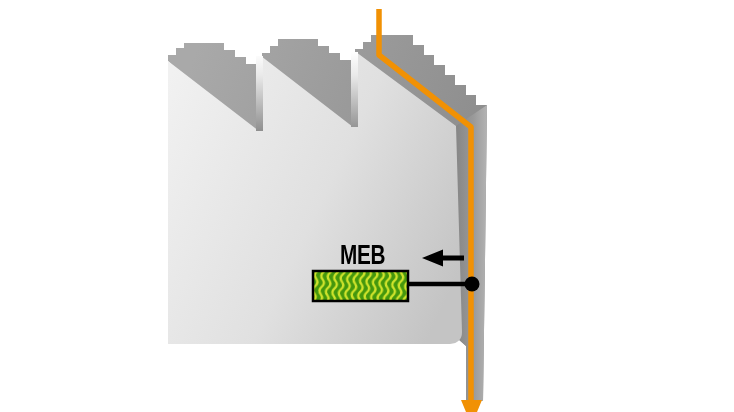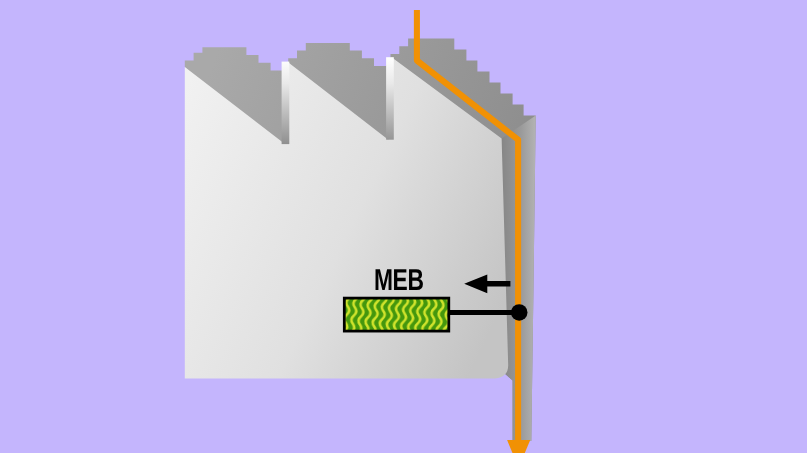--- a/index.html
+++ b/index.html
@@ -4,21 +4,21 @@
 <style>
   html, body {
     margin: 0;
     padding: 0;
     background: #000000;
   }
   #canvas {
     position: relative;
     width: 734px;
     height: 412px;
-    background: #c4b5fd;
+    background: #ffffff;
     overflow: hidden;
     font-family: "Liberation Sans", sans-serif;
   }
   #canvas svg {
     position: absolute;
     left: 0;
     top: 0;
     display: block;
   }
   .meb-text {

